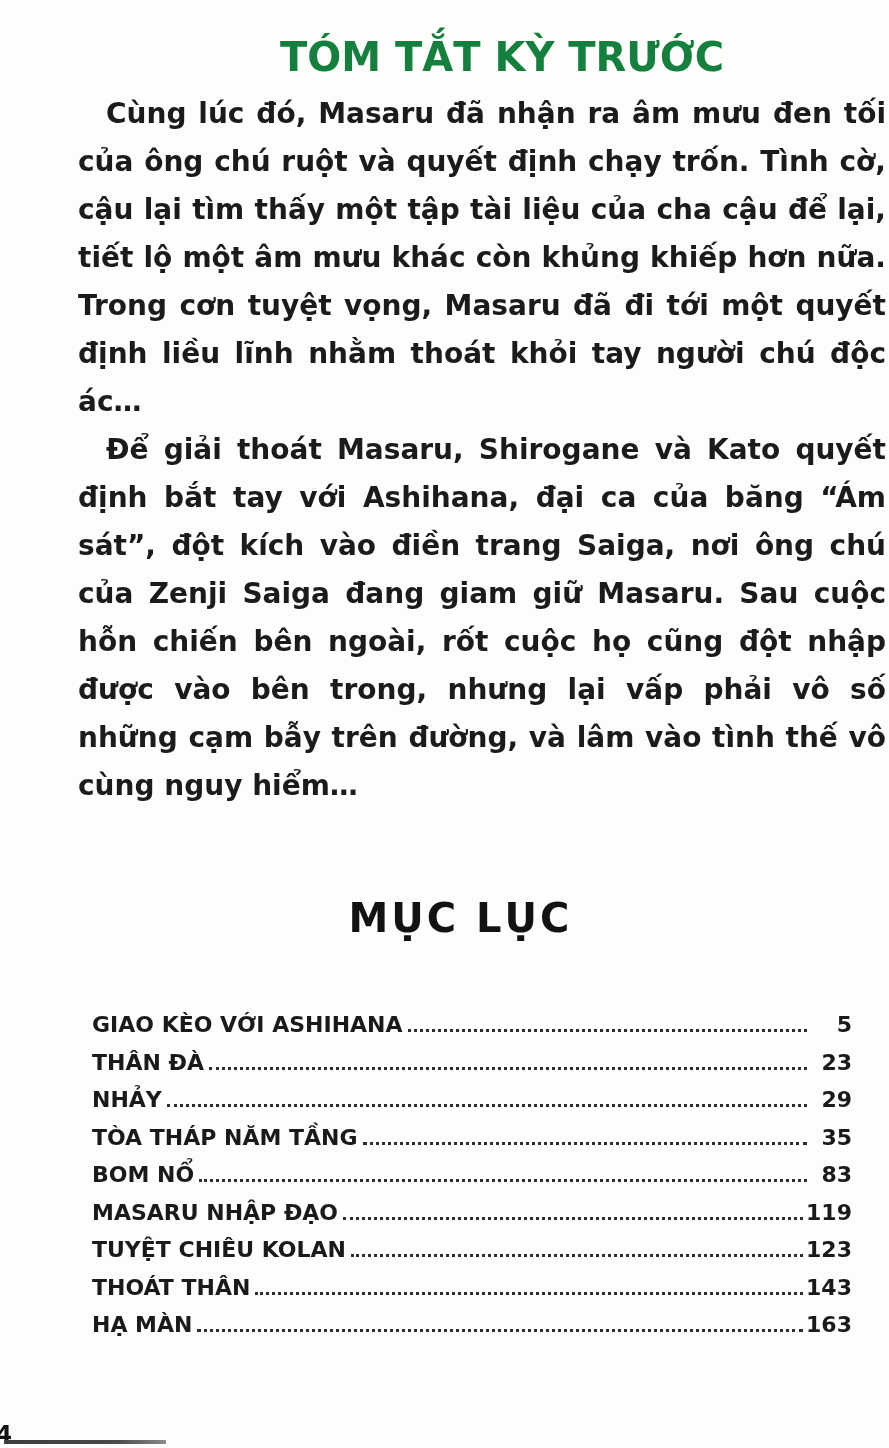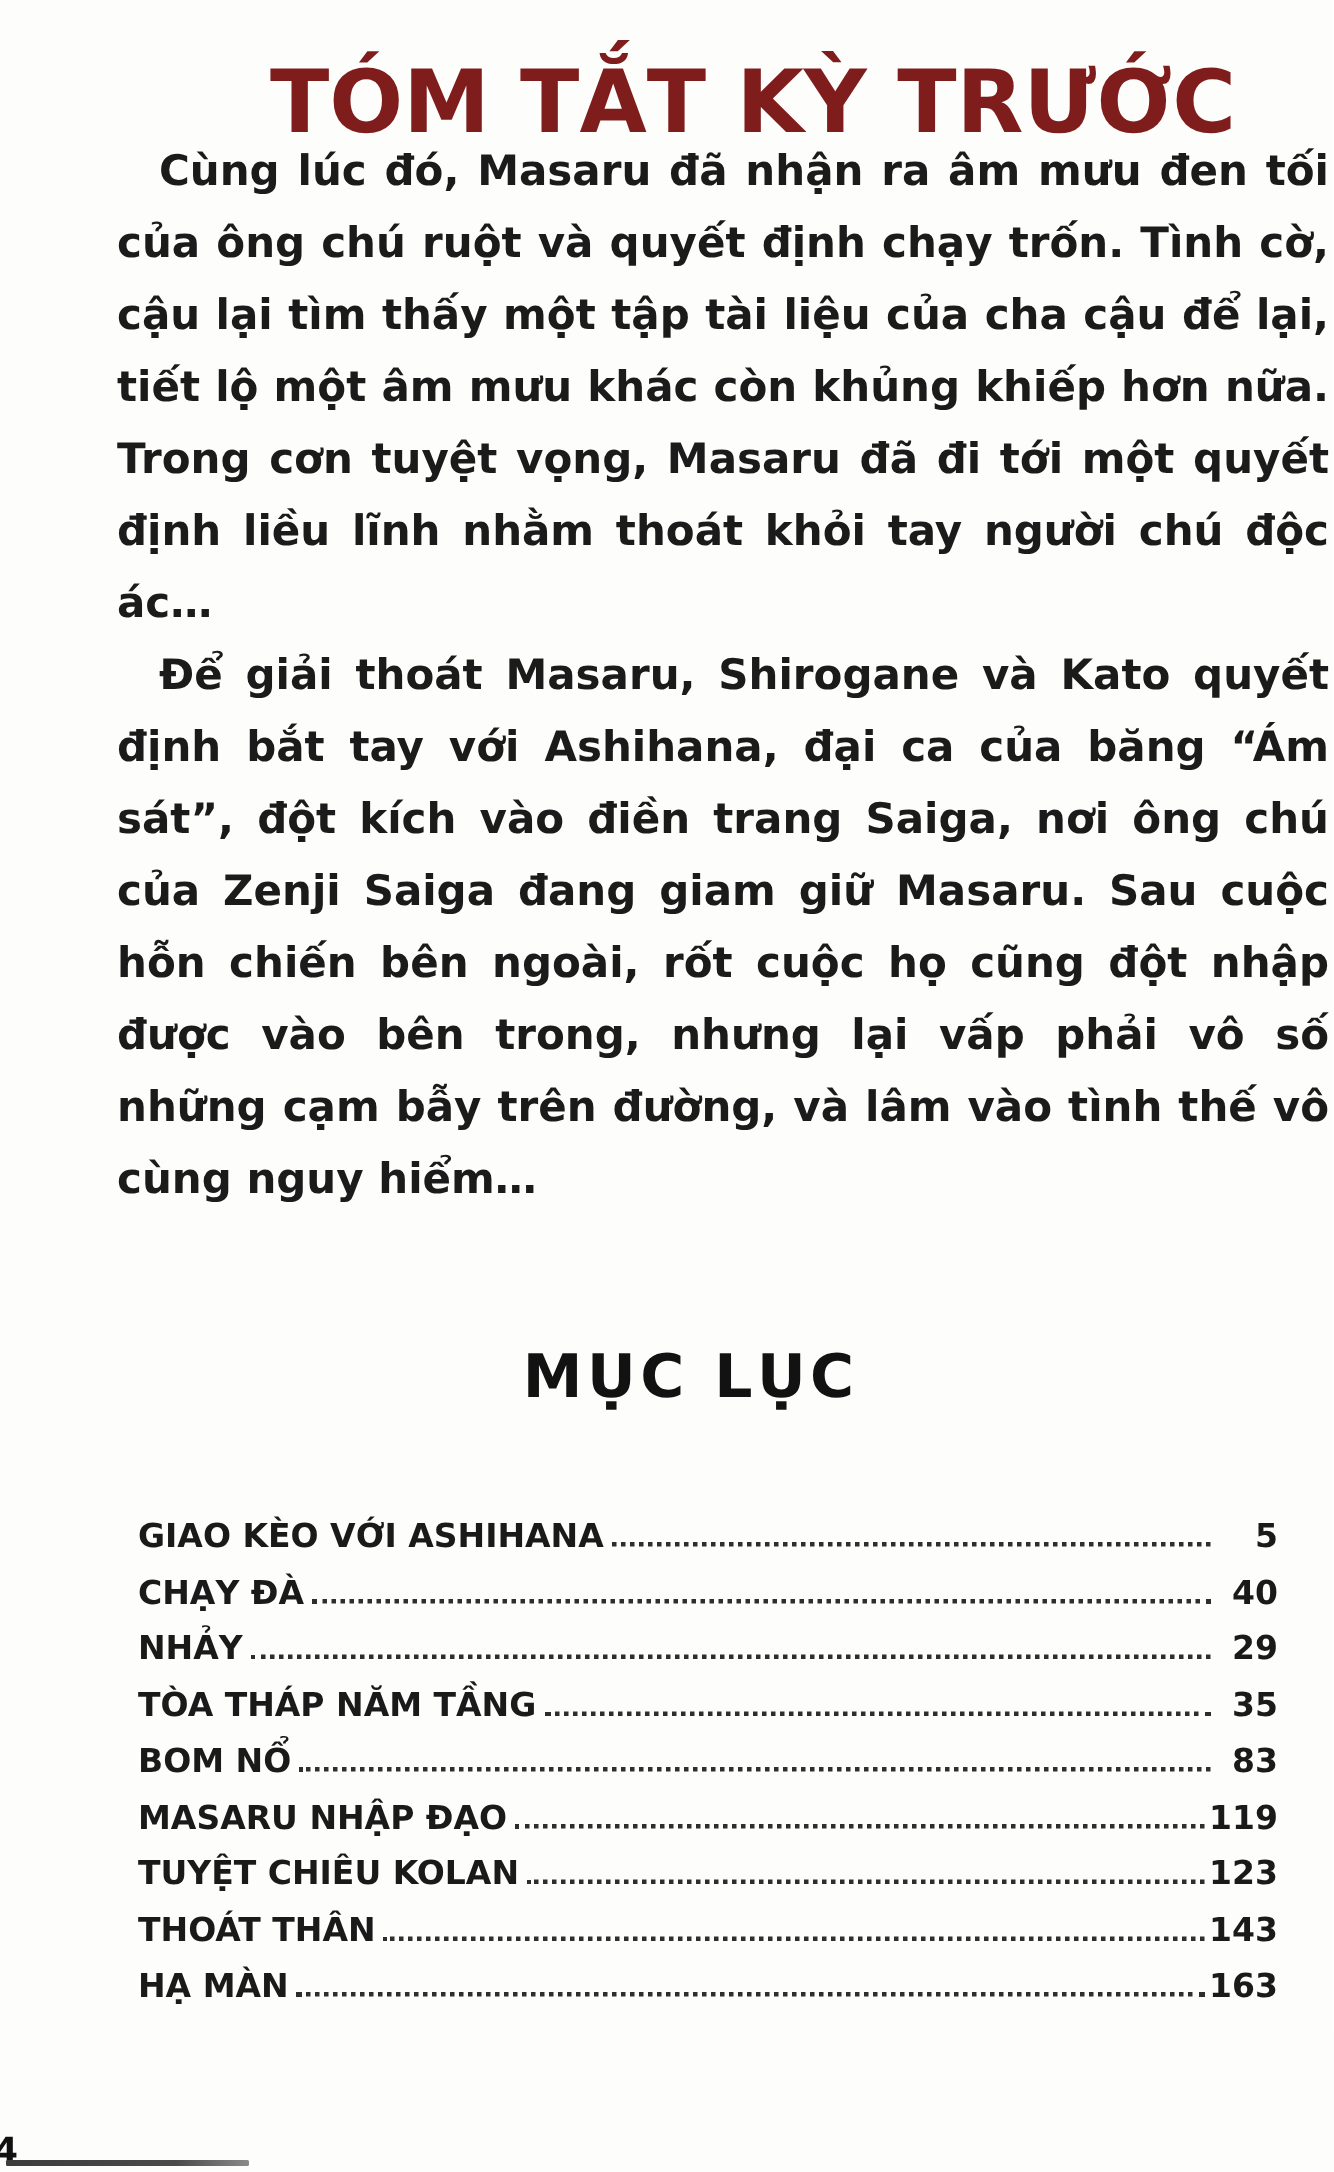--- a/index.html
+++ b/index.html
@@ -18,24 +18,24 @@
   }
   
   .summary-title {
     position: absolute;
     top: 2px;
     left: 0;
     width: 100%;
     box-sizing: border-box;
     padding-left: 115px;
     text-align: center;
-    font-size: 58px;
+    font-size: 40px;
     font-weight: bold;
     letter-spacing: 0px;
-    color: #7f1d1d;
+    color: #15803d;
     white-space: nowrap;
     margin-top: 32px;
   }
   .summary-body {
     position: absolute;
     top: 90px;
     left: 78px;
     width: 808px;
     font-size: 28px;
     font-weight: 600;
@@ -125,23 +125,23 @@
 
   <div class="toc">
 
     <div class="toc-row">
       <span class="toc-label">GIAO KÈO VỚI ASHIHANA</span>
       <span class="toc-leader"></span>
       <span class="toc-page">5</span>
     </div>
 
     <div class="toc-row">
-      <span class="toc-label">CHẠY ĐÀ</span>
+      <span class="toc-label">THÂN ĐÀ</span>
       <span class="toc-leader"></span>
-      <span class="toc-page">40</span>
+      <span class="toc-page">23</span>
     </div>
 
     <div class="toc-row">
       <span class="toc-label">NHẢY</span>
       <span class="toc-leader"></span>
       <span class="toc-page">29</span>
     </div>
 
     <div class="toc-row">
       <span class="toc-label">TÒA THÁP NĂM TẦNG</span>

